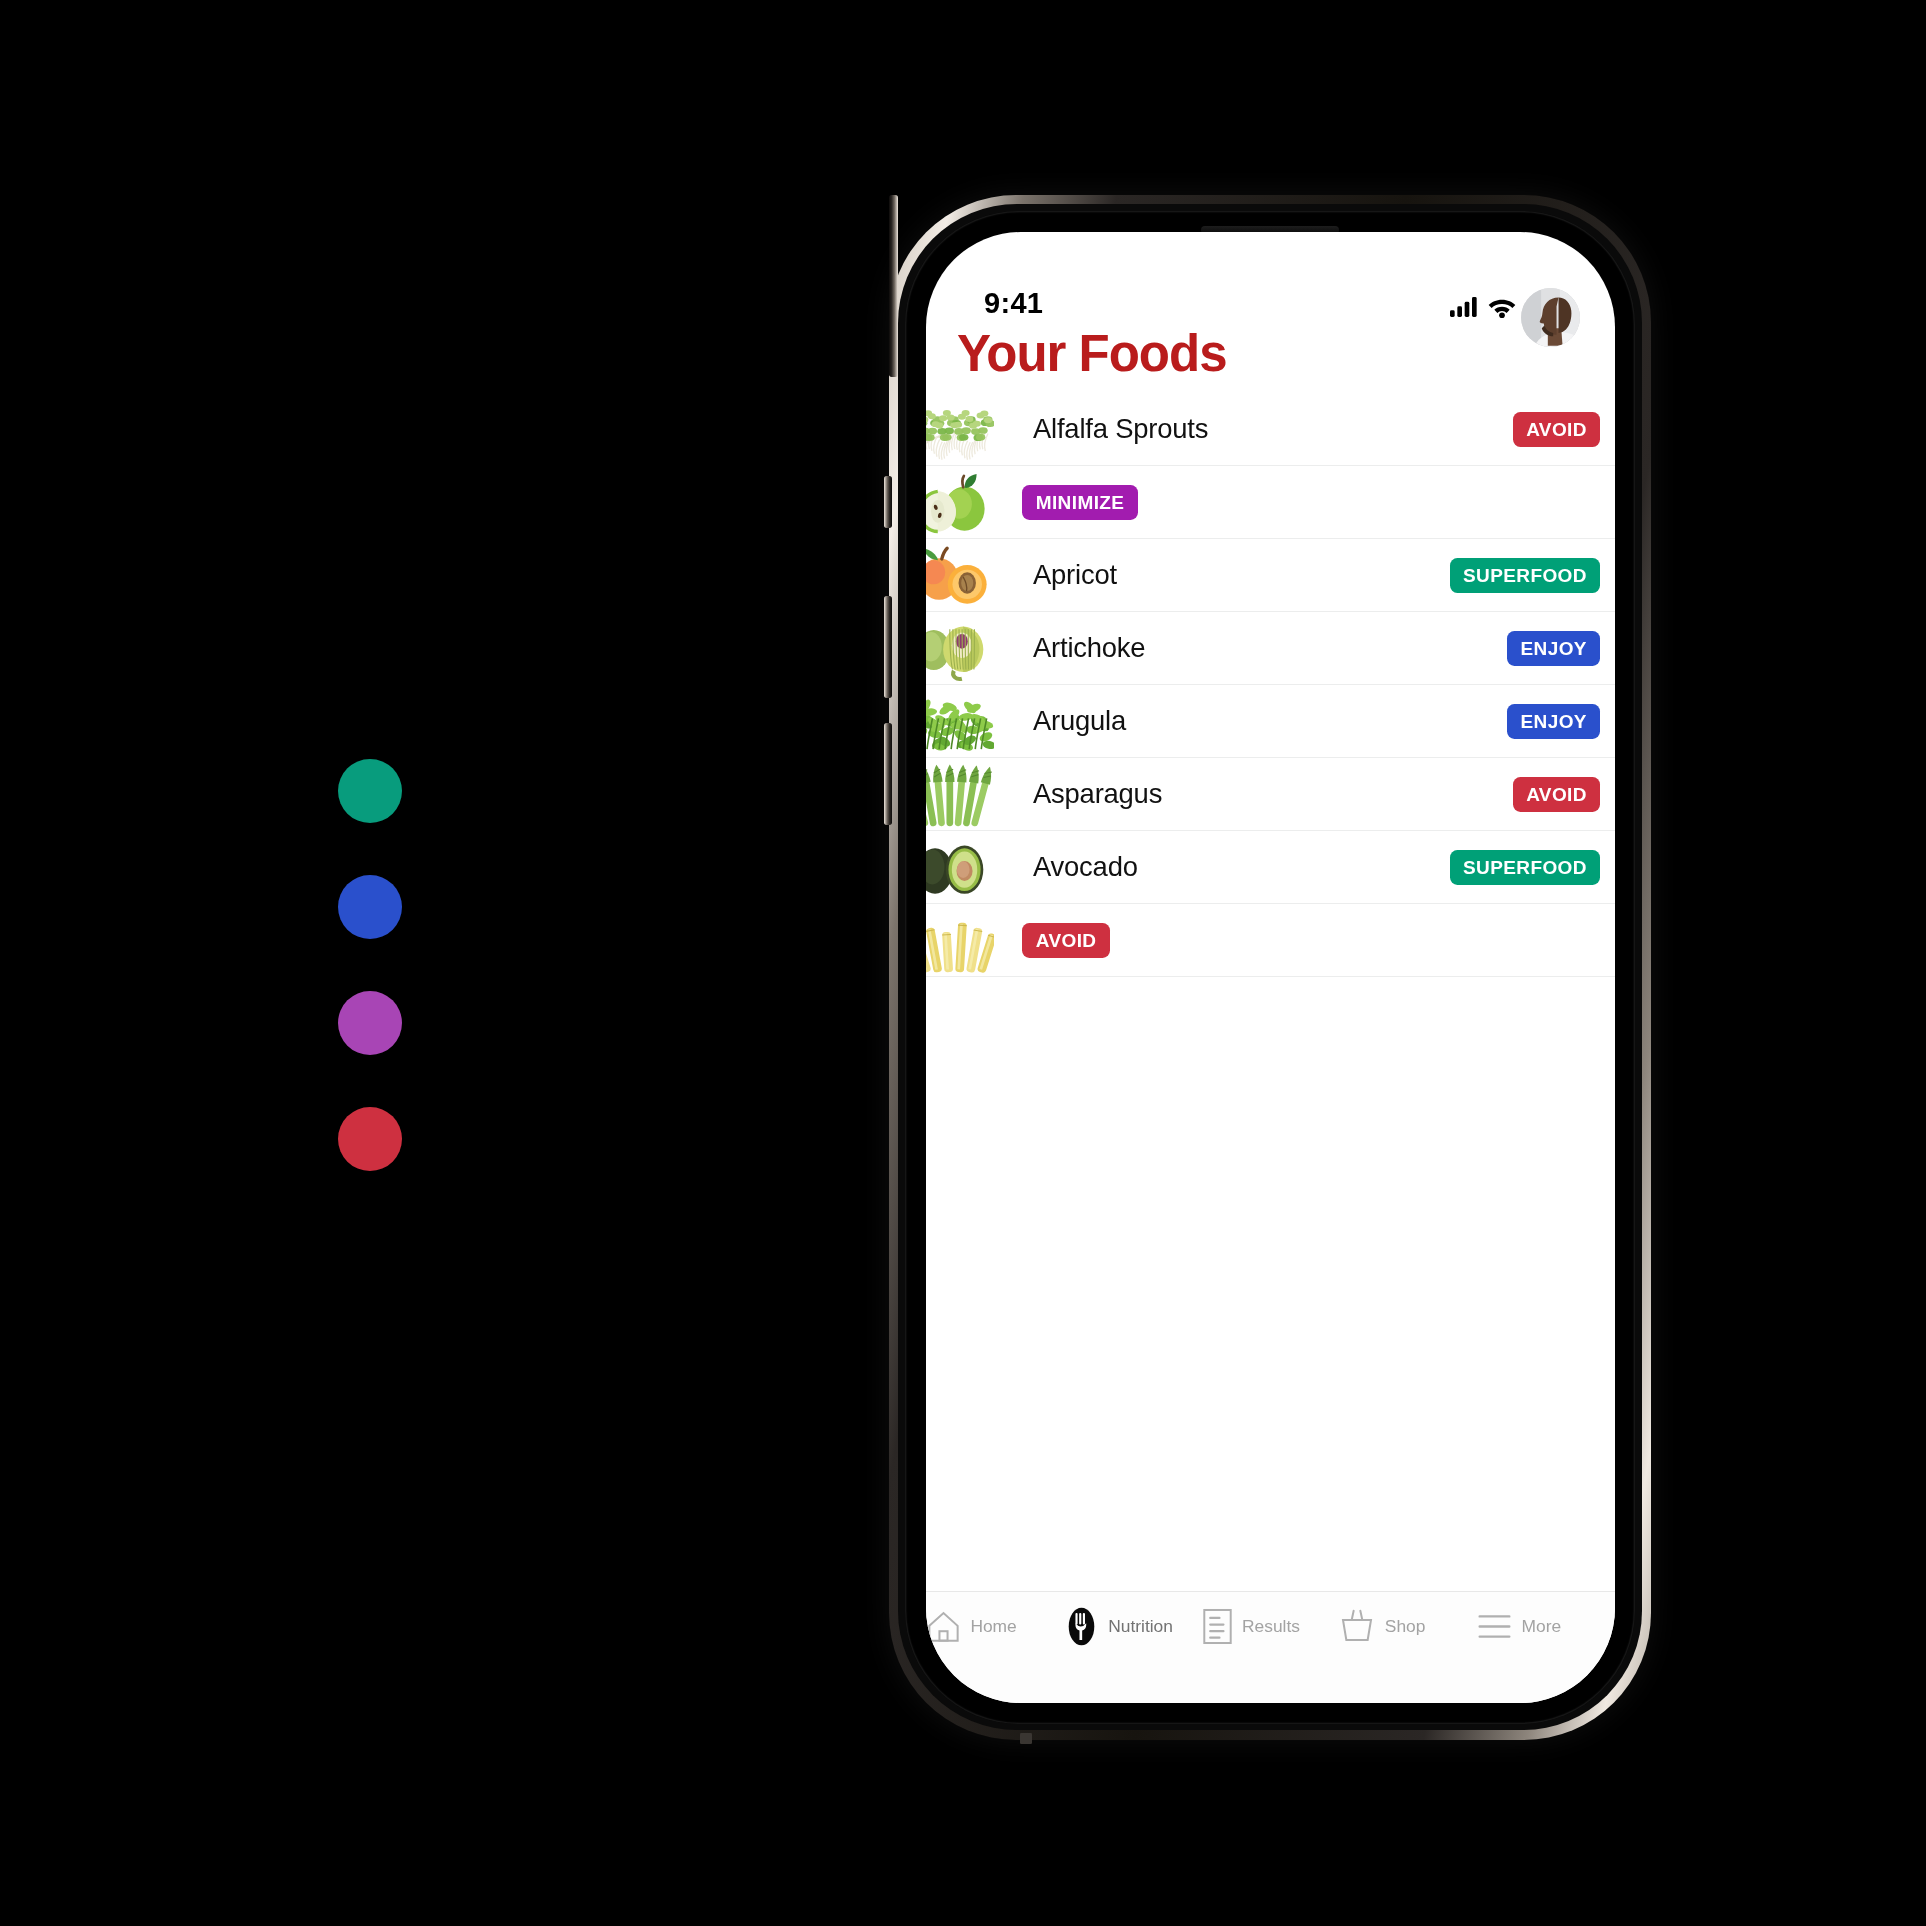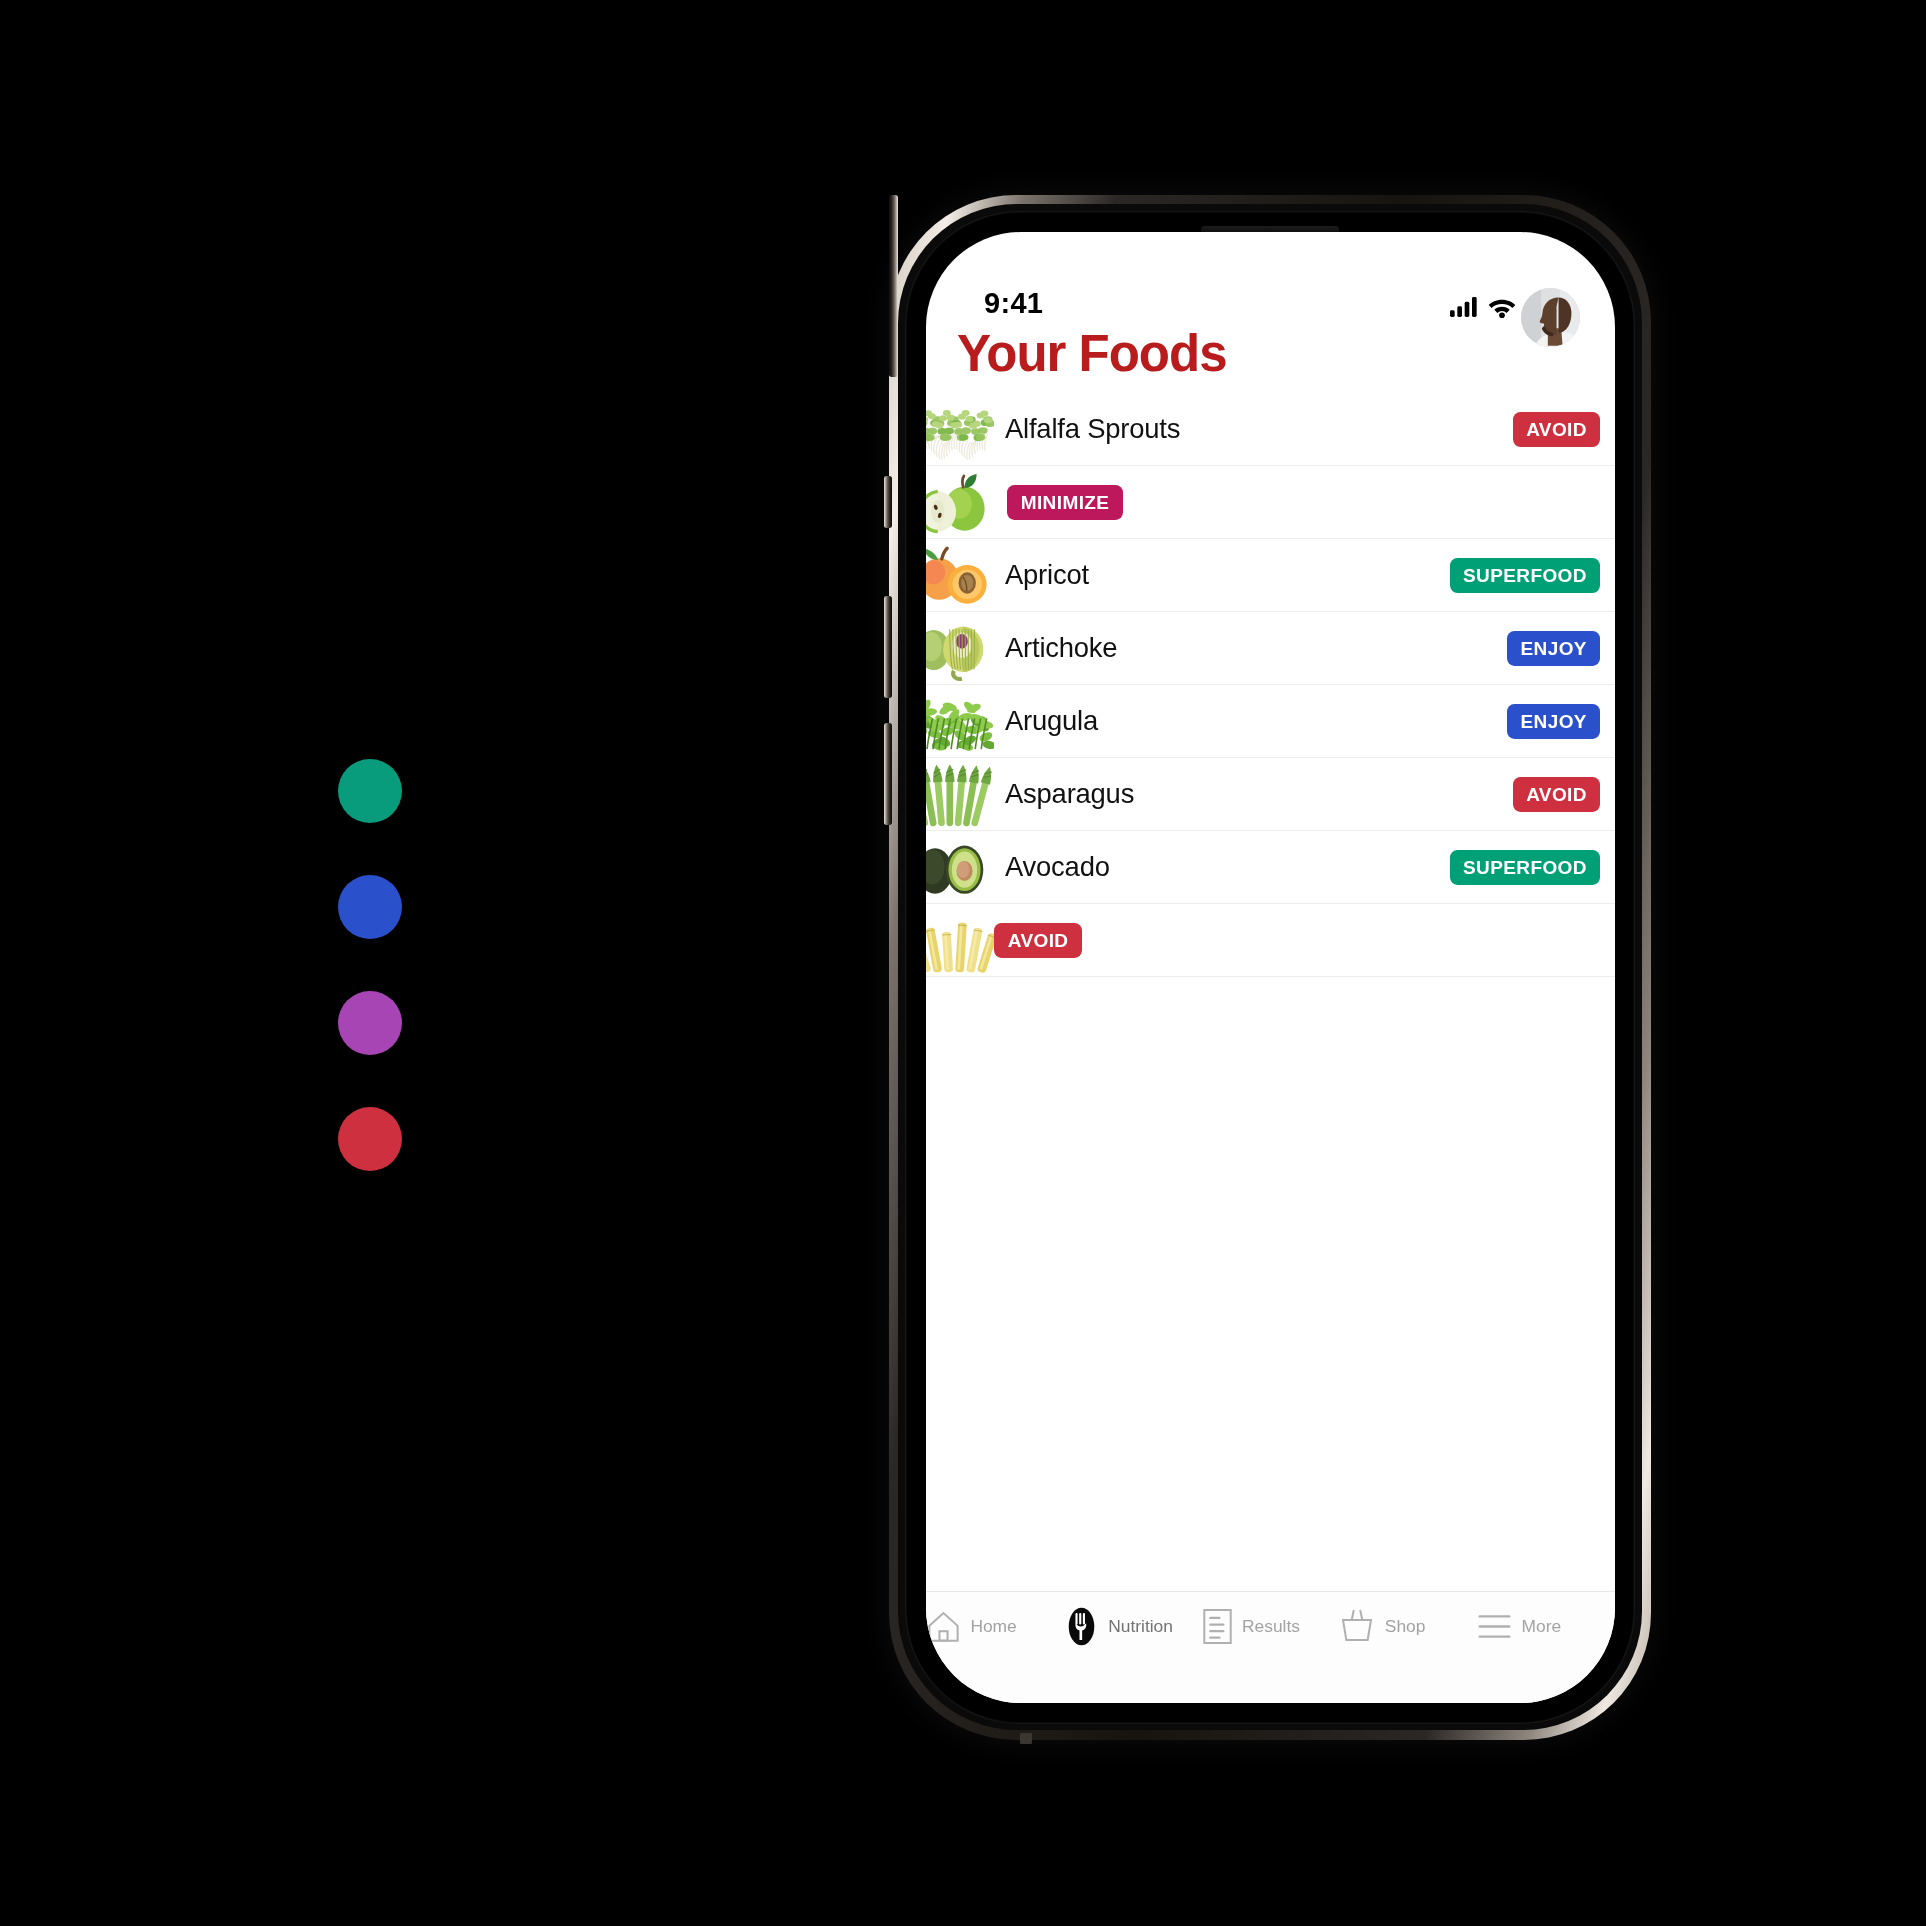--- a/index.html
+++ b/index.html
@@ -106,20 +106,21 @@
   }
 
   
   .food-list { position: absolute; left: 0; top: 161px; width: 100%; }
   .food-row {
     position: relative;
     height: 72px;
     display: flex; align-items: center;
     border-bottom: 1.3px solid #eceded;
     background: #fff;
+    gap: 28px;
   }
   .food-thumb {
     width: 79px; height: 70px; flex: 0 0 79px;
     margin-left: -10.7px;
     position: relative; overflow: hidden;
   }
   .food-name {
     flex: 1 1 auto;
     font-size: 27.4px; color: #111; font-weight: 400;
     margin-left: 10.7px; letter-spacing: -0.2px;
@@ -331,21 +332,21 @@
         <path d="M72 30 C70 22 71 16 73 13" stroke="#6b4a2a" stroke-width="4" fill="none" stroke-linecap="round"></path>
         <ellipse cx="34" cy="66" rx="27" ry="30" fill="#f1f3df"></ellipse>
         <path d="M34 36 C48 36 60 50 61 66 C62 82 50 96 34 96 Z" fill="#eef0d8"></path>
         <ellipse cx="34" cy="66" rx="10" ry="17" fill="#e6e9ce"></ellipse>
         <ellipse cx="31" cy="60" rx="2.6" ry="4" fill="#4a2f18" transform="rotate(-20 31 60)"></ellipse>
         <ellipse cx="37" cy="72" rx="2.6" ry="4" fill="#4a2f18" transform="rotate(18 37 72)"></ellipse>
         <path d="M8 66 C8 50 19 38 34 36" stroke="#8bc63e" stroke-width="5" fill="none"></path>
         <path d="M8 66 C8 84 19 96 34 96" stroke="#8bc63e" stroke-width="5" fill="none"></path>
       </g>
               </svg></div>
-            <div class="food-badge" style="background: #be185d; margin-left: 13px;">MINIMIZE</div>
+            <div class="food-badge" style="background: #a21caf;">MINIMIZE</div>
           </div>
           <div class="food-row">
             <div class="food-thumb"><svg width="79" height="70" viewBox="0 0 118 104">
                 <rect width="118" height="104" fill="#fff"></rect>
                 <g>
         <ellipse cx="36" cy="58" rx="29" ry="31" fill="#f6a04a"></ellipse>
         <ellipse cx="28" cy="48" rx="17" ry="18" fill="#f4745a" opacity="0.55"></ellipse>
         <path d="M34 28 C30 20 24 14 12 12 C16 24 24 29 34 30 Z" fill="#4a9c3f"></path>
         <path d="M40 28 C42 20 45 15 48 12" stroke="#7a4a22" stroke-width="5" fill="none" stroke-linecap="round"></path>
         <ellipse cx="78" cy="66" rx="29" ry="29" fill="#fbb03b"></ellipse>

